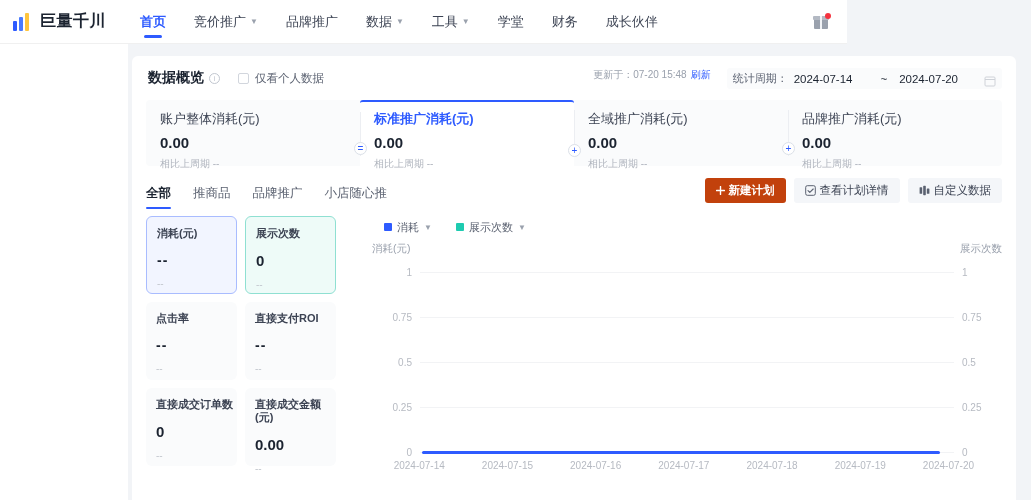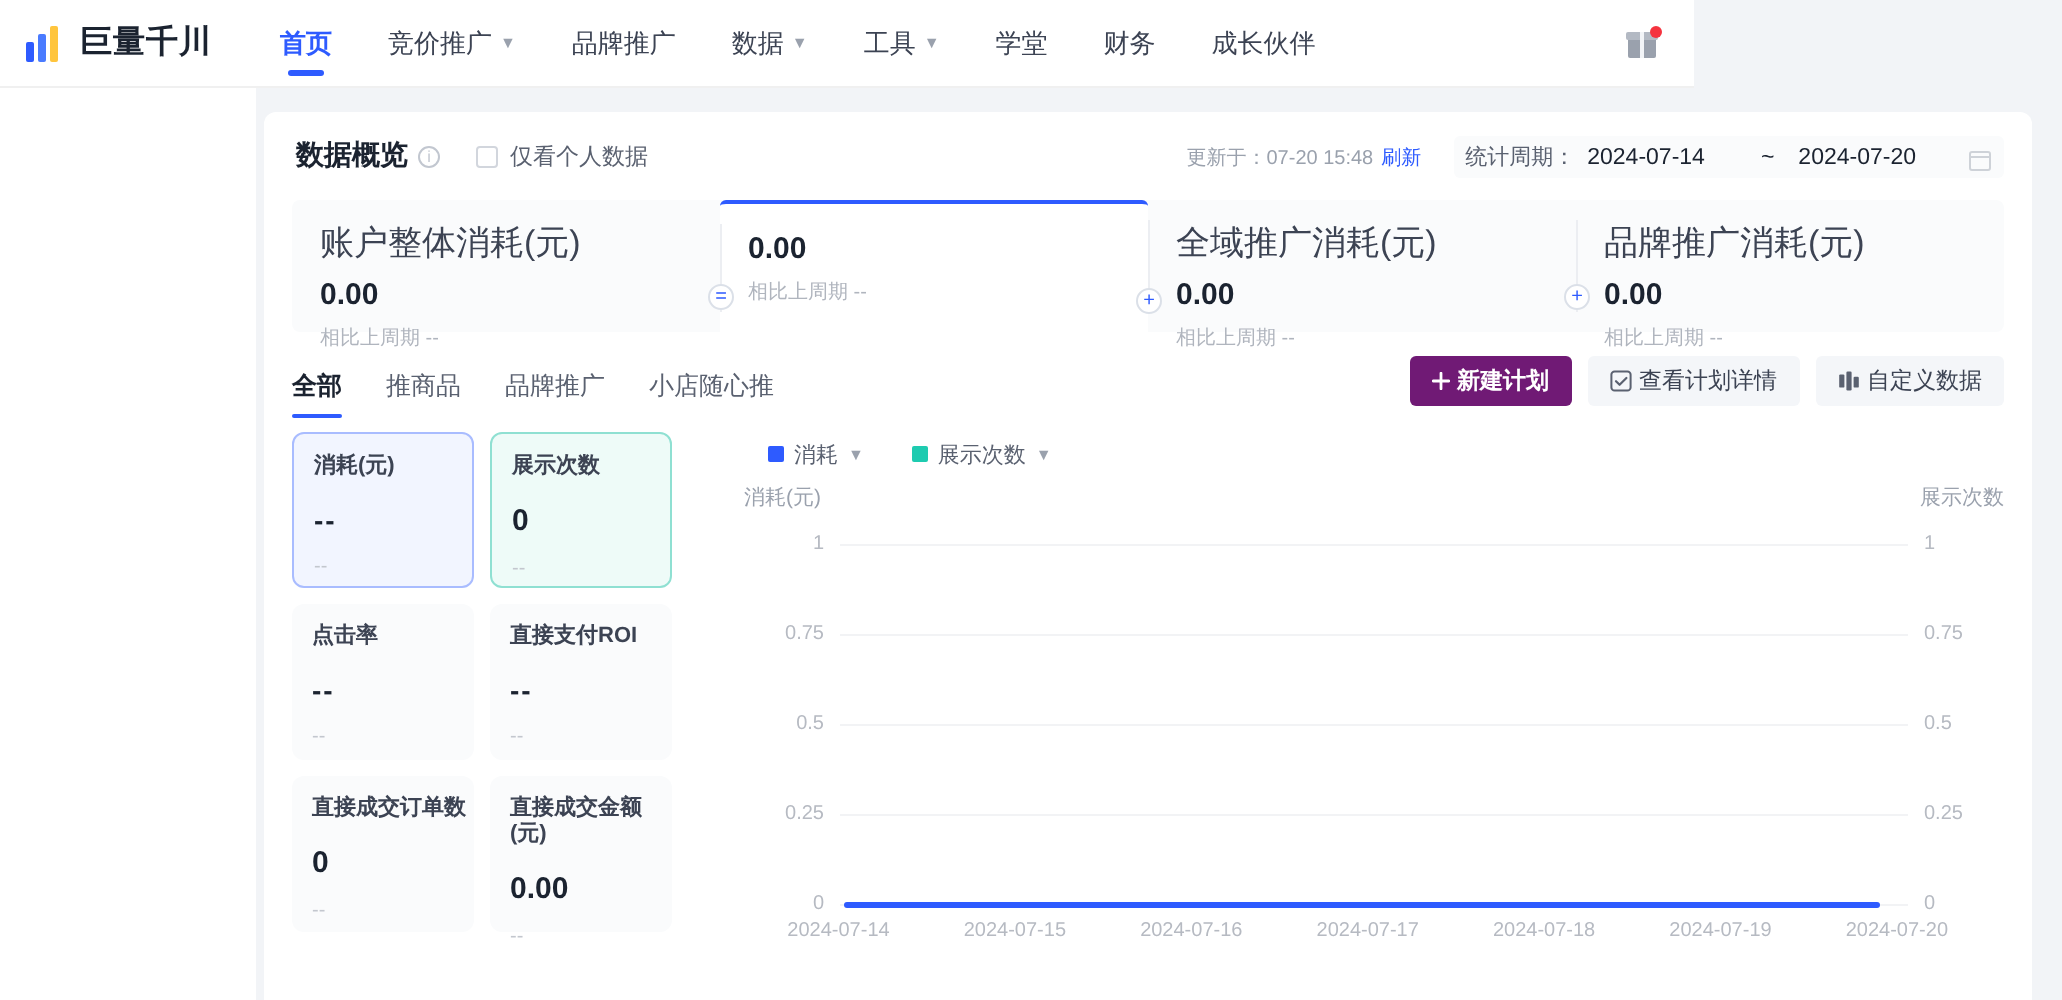--- a/index.html
+++ b/index.html
@@ -49,21 +49,21 @@
   .panel-title { font-size: 14px; font-weight: 700; color: #1b2330; }
   .info-icon {
     width: 11px; height: 11px; border-radius: 50%; border: 1px solid #c2c7d0;
     color: #c2c7d0; font-size: 8px; line-height: 9px; text-align: center;
     margin-left: 5px; display: inline-block;
   }
   .chk-wrap { display: flex; align-items: center; margin-left: 18px; cursor: pointer; }
   .chk-box { width: 11px; height: 11px; border: 1px solid #d2d6dd; border-radius: 2px; background: #fff; }
   .chk-label { font-size: 11.5px; color: #5a6170; margin-left: 6px; }
 
-  .head-right { position: absolute; right: 14px; top: 12px; display: flex; align-items: center; }
+  .head-right { position: absolute; right: 14px; top: 12px; display: flex; align-items: flex-start; }
   .upd-text { font-size: 10px; color: #9aa1ad; }
   .refresh-link { font-size: 10px; color: #2e5bff; cursor: pointer; margin-left: 4px; }
   .period-box {
     display: flex; align-items: center; margin-left: 16px; background: #fafbfc;
     border-radius: 3px; padding: 3px 6px;
   }
   .period-label { font-size: 11px; color: #5a6170; }
   .period-val { font-size: 11.5px; color: #1b2330; margin-left: 6px; }
   .period-sep { font-size: 11.5px; color: #1b2330; margin: 0 6px 0 28px; }
   .cal-icon { margin-left: 26px; width: 12px; height: 12px; opacity: .45; }
@@ -71,21 +71,21 @@
   
   .summary {
     position: absolute; left: 14px; top: 44px; width: 856px; height: 66px;
     background: #fafbfc; border-radius: 4px; display: flex;
   }
   .sum-cell { flex: 1; position: relative; padding: 10px 0 0 14px; }
   .sum-cell + .sum-cell::before {
     content: ""; position: absolute; left: 0; top: 10px; bottom: 10px; width: 1px; background: #eceef2;
   }
   .sum-cell.active { background: #ffffff; border-top: 2px solid #2e5bff; border-radius: 3px 3px 0 0; padding-top: 8px; }
-  .sum-label { font-size: 17px; color: #3c4353; }
+  .sum-label { font-size: 13px; color: #3c4353; }
   .sum-label.blue { color: #2e5bff; font-weight: 600; }
   .sum-value { font-size: 15px; font-weight: 700; color: #1b2330; margin-top: 6px; }
   .sum-sub { font-size: 10px; color: #b0b5be; margin-top: 6px; }
   .op-badge {
     position: absolute; z-index: 3; width: 13px; height: 13px; border-radius: 50%;
     background: #fff; border: 1px solid #dbe0e8; color: #2e5bff; font-size: 10px;
     line-height: 11px; text-align: center; top: 42px;
   }
 
   
@@ -98,21 +98,21 @@
   .tab.active { color: #1b2330; font-weight: 700; }
   .tab.active::after {
     content: ""; position: absolute; bottom: -2px; left: 0; width: 100%;
     height: 2.5px; background: #2e5bff; border-radius: 2px;
   }
   .btn-row { position: absolute; right: 0; top: 0; display: flex; align-items: center; }
   .btn {
     display: flex; align-items: center; font-size: 11.5px; height: 25px;
     padding: 0 11px; border-radius: 3px; cursor: pointer; white-space: nowrap;
   }
-  .btn-primary { background: #701a75; color: #fff; font-weight: 600; }
+  .btn-primary { background: #c2410c; color: #fff; font-weight: 600; }
   .btn-ghost { background: #f4f6f9; color: #3c4353; margin-left: 8px; }
   .btn .bi { margin-right: 4px; display: inline-flex; }
 
   
   .mgrid { position: absolute; left: 14px; top: 160px; width: 190px; }
   .mrow { display: flex; margin-bottom: 8px; }
   .mcard {
     width: 91px; height: 78px; border-radius: 6px; background: #fafbfc;
     padding: 10px 0 0 10px; cursor: pointer; position: relative;
   }
@@ -228,20 +228,21 @@
     </div>
 
     <div class="summary">
       <div class="sum-cell">
         <div class="sum-label">账户整体消耗(元)</div>
         <div class="sum-value">0.00</div>
         <div class="sum-sub">相比上周期 --</div>
         <span class="op-badge" style="right:-7px">=</span>
       </div>
       <div class="sum-cell active">
+        <div class="sum-label blue">标准推广消耗(元)</div>
         <div class="sum-value">0.00</div>
         <div class="sum-sub">相比上周期 --</div>
         <span class="op-badge" style="right:-7px">+</span>
       </div>
       <div class="sum-cell">
         <div class="sum-label">全域推广消耗(元)</div>
         <div class="sum-value">0.00</div>
         <div class="sum-sub">相比上周期 --</div>
         <span class="op-badge" style="right:-7px">+</span>
       </div>

